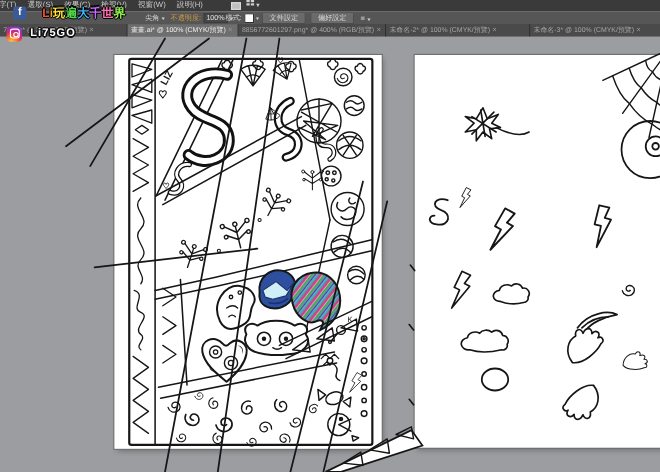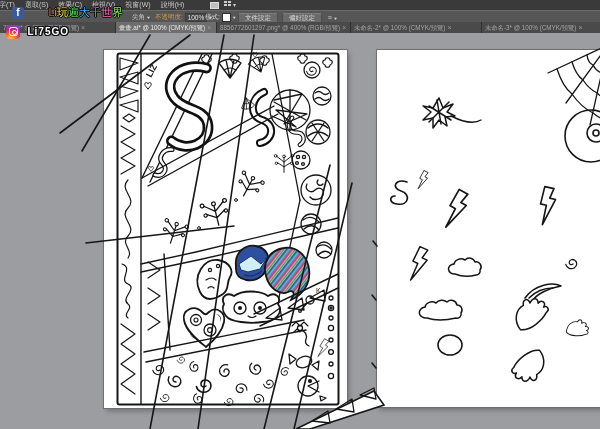--- a/index.html
+++ b/index.html
@@ -60,22 +60,22 @@
   .fb-ic{display:inline-block;width:12px;height:12px;background:#3a5a98;color:#fff;
          font-size:10px;line-height:12px;text-align:center;font-weight:bold;
          vertical-align:middle;border-radius:2px;}
   .ig-ic{display:inline-block;width:14px;height:14px;border-radius:4px;vertical-align:middle;
          background:radial-gradient(circle at 30% 110%,#feda75 0%,#fa7e1e 30%,#d62976 55%,#962fbf 80%,#4f5bd5 100%);
          position:relative;}
   .ig-ic:before{content:"";position:absolute;left:2.5px;top:2.5px;width:7px;height:7px;
          border:1.4px solid #fff;border-radius:2.5px;}
   .ig-ic:after{content:"";position:absolute;left:5.5px;top:5.5px;width:3px;height:3px;
          border:1.2px solid #fff;border-radius:50%;}
-  .graffiti{display:inline-block;vertical-align:middle;font-weight:normal;font-size:11px;
-         letter-spacing:0;margin-left:20px;
+  .graffiti{display:inline-block;vertical-align:middle;font-weight:bold;font-size:11px;
+         letter-spacing:0;margin-left:10px;
          text-shadow:1px 0 0 #000,-1px 0 0 #000,0 1px 0 #000,0 -1px 0 #000;}
   .bubble{display:inline-block;vertical-align:middle;font-weight:bold;font-size:10px;color:#fff;
          margin-left:3px;letter-spacing:1px;
          text-shadow:1.3px 0 0 #111,-1.3px 0 0 #111,0 1.3px 0 #111,0 -1.3px 0 #111,
                      1px 1px 0 #111,-1px -1px 0 #111,1px -1px 0 #111,-1px 1px 0 #111;}
 </style>
 </head>
 <body>
 
 <svg width="0" height="0" style="position:absolute">

